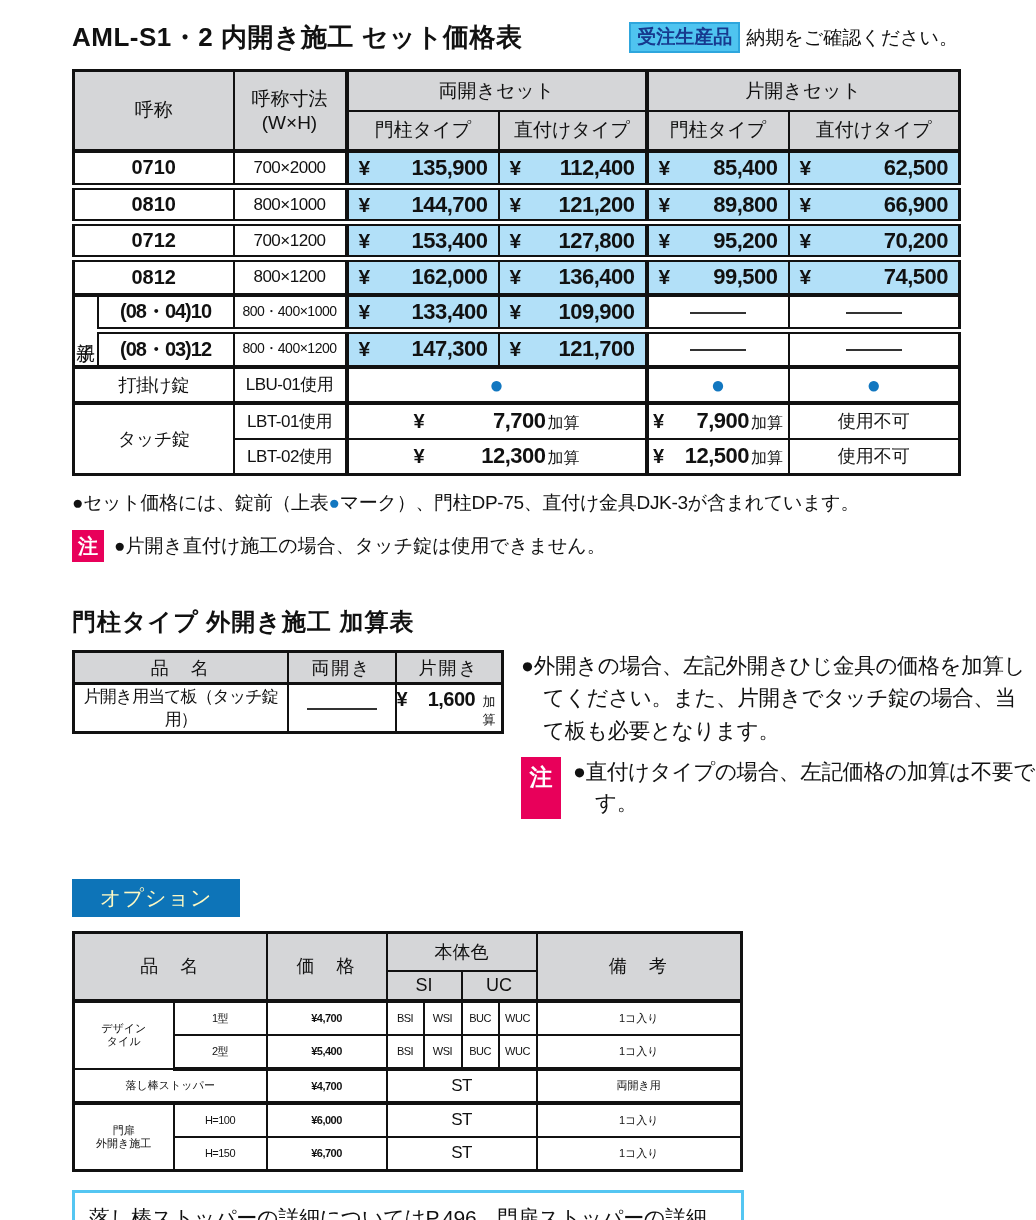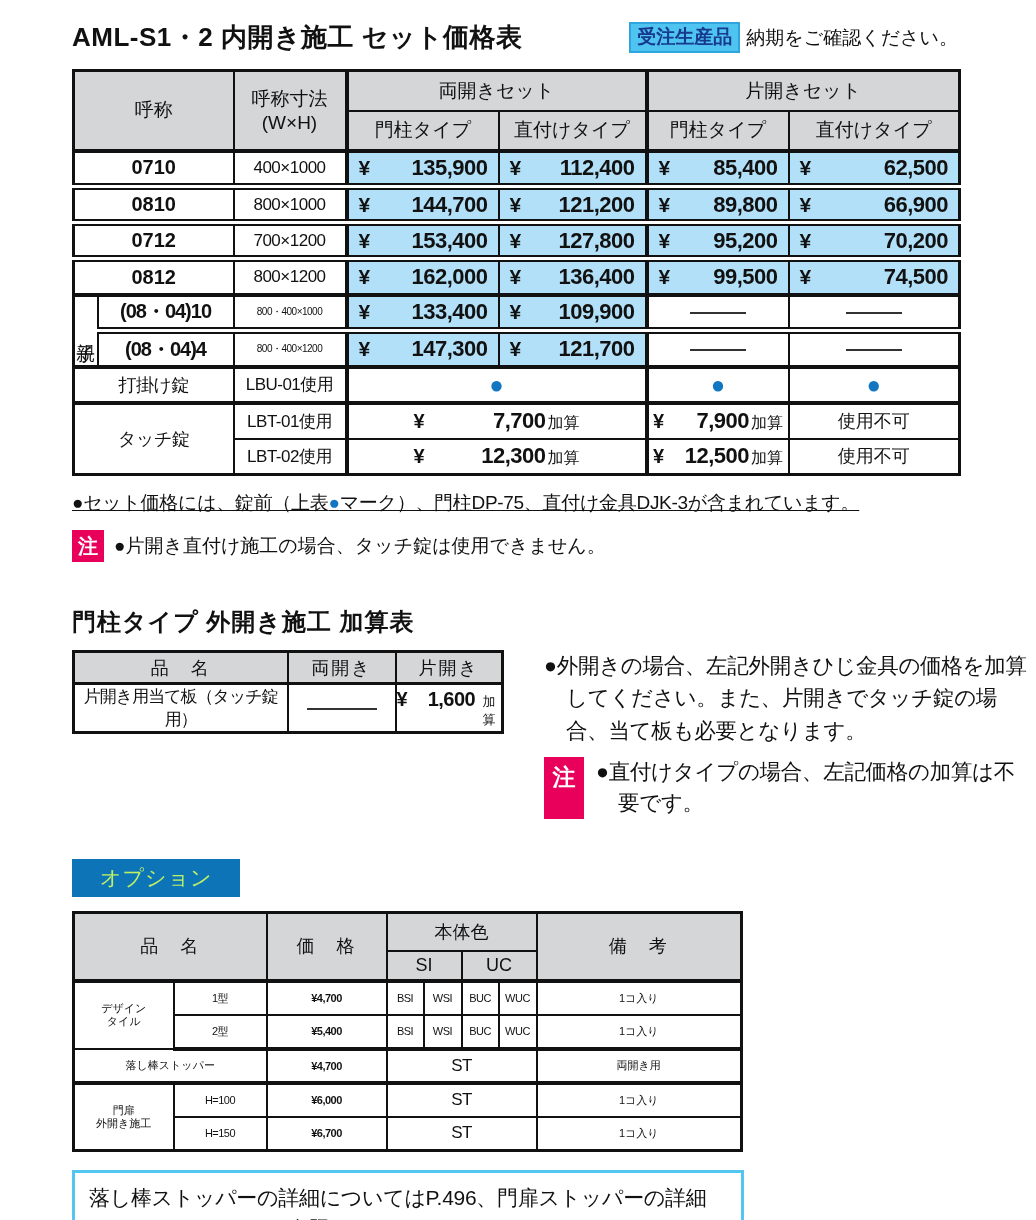--- a/index.html
+++ b/index.html
@@ -31,69 +31,69 @@
   .main-table { width:886px; border:3px solid #111; }
   .main-table th { font-size:19px; }
   .main-table .h1 { height:40px; }
   .main-table .h2 { height:40px; }
   .hdr-b { border-bottom:4px solid #111 !important; }
   .main-table td { height:36px; }
   tr.gap-after > td { border-bottom:7px double #111; }
   tr.sect-after > td { border-bottom:4px solid #111; }
   .cell-name { font-size:20px; font-weight:bold; }
   .cell-size { font-size:17px; letter-spacing:-0.5px; }
-  .cell-size-sm { font-size:10px; letter-spacing:-0.5px; }
+  .cell-size-sm { font-size:14px; letter-spacing:-0.5px; }
   .pr { display:flex; justify-content:space-between; align-items:center; padding:0 10px; }
   .pr .yen { font-size:21px; font-weight:bold; }
   .pr .amt { font-size:22px; font-weight:bold; letter-spacing:-0.5px; }
   .oyako-label { font-size:19px; writing-mode:vertical-rl; text-orientation:upright; letter-spacing:3px; padding:2px 0; }
   .dashline { display:inline-block; width:56px; border-top:2px solid #333; vertical-align:middle; }
   .dot { color:#1277c0; font-size:24px; line-height:1; }
   .spec-cell { font-size:17px; letter-spacing:-0.5px; }
   .addp { display:flex; justify-content:center; align-items:baseline; }
   .addp .grp { display:flex; justify-content:space-between; align-items:baseline; width:132px; }
   .addp .grp .yen { font-size:20px; font-weight:bold; }
   .addp .grp .amt { font-size:22px; font-weight:bold; letter-spacing:-0.5px; }
   .addp .suffix { font-size:16px; margin-left:2px; }
   .na-cell { font-size:18px; }
 
   
-  .note1 { margin-top:14px; font-size:19px; letter-spacing:-0.3px;text-decoration:underline; }
+  .note1 { margin-top:14px; font-size:19px; letter-spacing:-0.3px; }
   .note1 .dot-inline { color:#1277c0; }
   .note2-row { margin-top:14px; display:flex; align-items:center; }
   .chu-badge {
     background:#e8005a; color:#fff; font-size:20px; font-weight:bold;
     width:32px; height:32px; display:flex; align-items:center; justify-content:center;
     margin-right:10px; flex:none;
   }
   .note2-text { font-size:19px; }
 
   
   .sect2-title { margin-top:44px; font-size:24px; font-weight:bold; letter-spacing:1px; }
   .sect2-body { margin-top:12px; display:flex; align-items:flex-start; }
   .add-table { width:429px; border:3px solid #111; }
   .add-table th { font-size:18px; height:32px; border-bottom:3px solid #111; letter-spacing:2px; }
   .add-table td { height:33px; font-size:17px; }
   .add-table .addp .grp { width:86px; }
   .add-table .addp .grp .amt { font-size:20px; }
   .add-table .addp .suffix { font-size:13px; }
   .add-table .dashline { width:70px; }
-  .side-notes { margin-left:40px; width:532px; }
+  .side-notes { margin-left:17px; width:532px; }
   .side-note1 { font-size:21.5px; line-height:1.5; padding-left:22px; text-indent:-22px; letter-spacing:-0.3px; }
   .side-note2-row { margin-top:10px; display:flex; align-items:flex-start; }
   .chu-badge-tall {
     background:#e8005a; color:#fff; font-size:23px; font-weight:bold;
     width:40px; height:62px; display:flex; justify-content:center; padding-top:5px;
     margin-right:12px; flex:none;
   }
   .side-note2-text { font-size:21.5px; line-height:1.45; padding-left:22px; text-indent:-22px; letter-spacing:-0.3px; }
 
   
   .option-badge {
-    margin-top:40px; display:inline-block; background:#0d74b8; color:#bef264;
+    margin-top:60px; display:inline-block; background:#0d74b8; color:#fef9c3;
     font-size:21px; padding:5px 28px; letter-spacing:1px;
   }
   .opt-table { margin-top:14px; width:668px; border:3px solid #111; }
   .opt-table th { font-size:18px; letter-spacing:2px; }
   .opt-table .oh1 { height:38px; }
   .opt-table .oh2 { height:30px; }
   .opt-table td { height:34px; font-size:11px; }
   .opt-name { font-size:17px; line-height:1.15; }
   .opt-sub { font-size:17px; letter-spacing:-0.5px; }
   .opt-price { font-size:21px; font-weight:bold; letter-spacing:-0.5px; }
@@ -141,21 +141,21 @@
     </tr>
     <tr class="h2">
       <th class="gray hdr-b" style="border-left:4px solid #111">門柱タイプ</th>
       <th class="gray hdr-b">直付けタイプ</th>
       <th class="gray hdr-b" style="border-left:4px solid #111">門柱タイプ</th>
       <th class="gray hdr-b">直付けタイプ</th>
     </tr>
 
     <tr class="gap-after">
       <td class="cell-name" colspan="2">0710</td>
-      <td class="cell-size">400×1000</td>
+      <td class="cell-size">700×2000</td>
       <td class="blue" style="border-left:4px solid #111">
             <div class="pr">
               <span class="yen">¥</span>
               <span class="amt">135,900</span>
             </div>
           </td>
       <td class="blue">
             <div class="pr">
               <span class="yen">¥</span>
               <span class="amt">112,400</span>
@@ -272,21 +272,21 @@
       <td class="blue">
             <div class="pr">
               <span class="yen">¥</span>
               <span class="amt">109,900</span>
             </div>
           </td>
       <td style="border-left:4px solid #111"><span class="dashline"></span></td>
       <td><span class="dashline"></span></td>
     </tr>
     <tr class="sect-after">
-      <td class="cell-name" style="letter-spacing:-1px">(08・04)4</td>
+      <td class="cell-name" style="letter-spacing:-1px">(08・03)12</td>
       <td class="cell-size-sm">800・400×1200</td>
       <td class="blue" style="border-left:4px solid #111">
             <div class="pr">
               <span class="yen">¥</span>
               <span class="amt">147,300</span>
             </div>
           </td>
       <td class="blue">
             <div class="pr">
               <span class="yen">¥</span>

